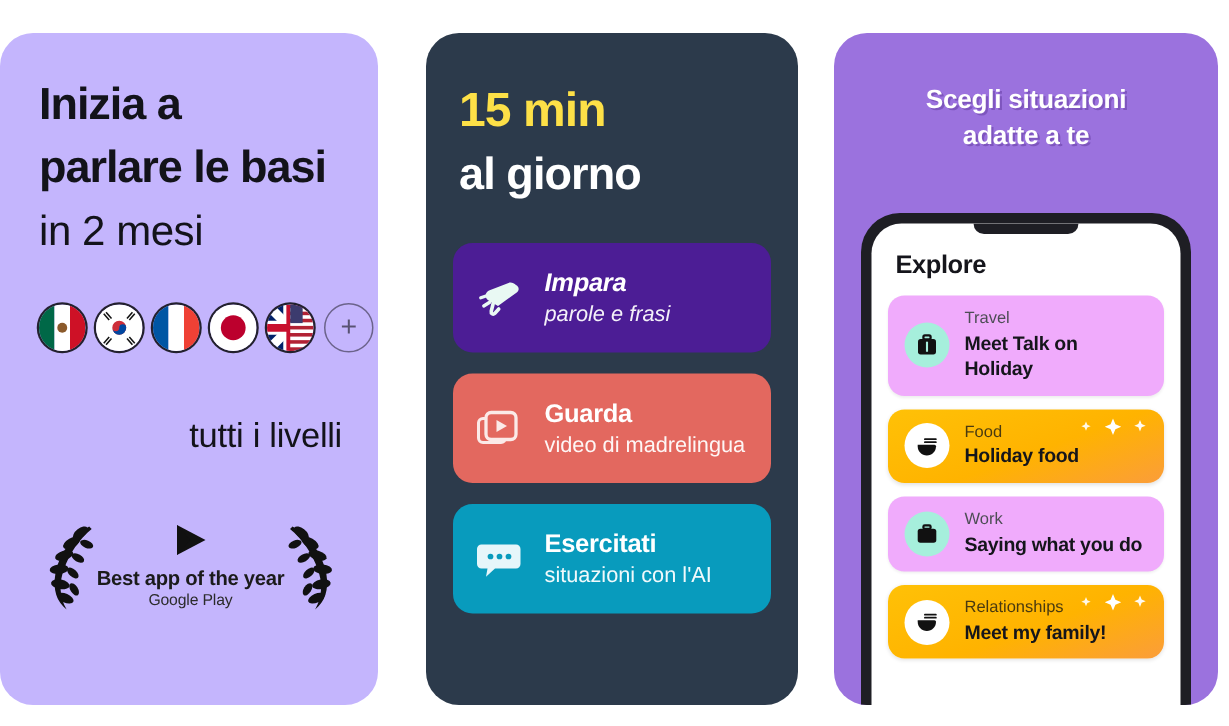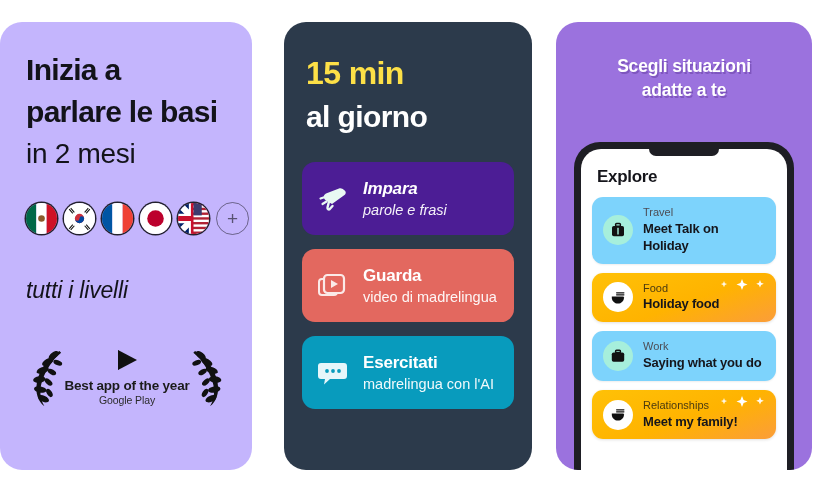--- a/index.html
+++ b/index.html
@@ -17,21 +17,21 @@
   .h1 .l2{font-size:30px;display:block;margin-top:7px;}
   .h1 .l3{font-size:28px;display:block;font-weight:400;margin-top:7px;letter-spacing:-0.3px;}
 
   .flags{display:flex;align-items:center;gap:7px;margin-top:32px;}
   .flag{width:31px;height:31px;border-radius:50%;overflow:hidden;position:relative;
         box-shadow:0 0 0 1.5px rgba(0,0,0,.82);flex:0 0 auto;}
   .plusbtn{width:31px;height:31px;border-radius:50%;border:1.6px solid rgba(0,0,0,.45);
            display:flex;align-items:center;justify-content:center;color:rgba(0,0,0,.55);
            font-size:19px;line-height:1;flex:0 0 auto;}
 
-  .levels{margin-top:42px;text-align:left;font-size:23px;color:#13131a;letter-spacing:-.2px;font-style:italic;}
+  .levels{margin-top:42px;text-align:right;font-size:23px;color:#13131a;letter-spacing:-.2px;}
 
   .award{margin-top:36px;display:flex;align-items:center;justify-content:center;gap:2px;}
   .award .laurel{width:46px;height:74px;}
   .award .mid{display:flex;flex-direction:column;align-items:center;margin:0 -2px;}
   .award .ptri{margin-bottom:6px;}
   .award .al1{font-size:13.5px;font-weight:700;color:#1b1b1b;letter-spacing:-.2px;white-space:nowrap;}
   .award .al2{font-size:10.5px;color:#2b2b2b;margin-top:1px;letter-spacing:-.1px;}
 
   
   #p2{left:284px;width:248px;background:#2C3A4B;}
@@ -56,21 +56,21 @@
 
   .phone{position:absolute;left:18px;top:120px;width:220px;height:360px;
          background:#1e1e24;border-radius:26px 26px 0 0;padding:7px 7px 0 7px;box-sizing:border-box;}
   .screen{background:#fff;border-radius:20px 20px 0 0;height:100%;overflow:hidden;position:relative;}
   .notch{position:absolute;left:50%;transform:translateX(-50%);top:0;width:70px;height:7px;
          background:#1e1e24;border-radius:0 0 8px 8px;}
   .explore{padding:18px 0 0 16px;font-size:17px;font-weight:800;color:#15151b;letter-spacing:-.3px;}
 
   .list{padding:10px 11px 0 11px;display:flex;flex-direction:column;gap:9px;}
   .item{border-radius:11px;padding:9px 11px;display:flex;align-items:center;gap:10px;position:relative;overflow:hidden;}
-  .item.cream{background:#7dd3fc;box-shadow:0 1px 2px rgba(0,0,0,.07);}
+  .item.cream{background:#f0abfc;box-shadow:0 1px 2px rgba(0,0,0,.07);}
   .item.gold{background:linear-gradient(160deg,#FFC107 0%,#FFB300 55%,#FB9D3A 100%);box-shadow:0 1px 3px rgba(0,0,0,.12);}
   .ibadge{width:30px;height:30px;border-radius:50%;flex:0 0 auto;display:flex;align-items:center;justify-content:center;}
   .b-mint{background:#A6EFDC;}
   .b-white{background:#ffffff;}
   .ilab{font-size:11px;color:#4d4d55;line-height:1.25;}
   .item.gold .ilab{color:#4a3a10;}
   .ititle{font-size:13px;font-weight:800;color:#15151b;line-height:1.3;margin-top:1px;letter-spacing:-.2px;}
   .sparks{position:absolute;right:8px;top:4px;width:52px;height:22px;}
 </style>
 </head>
@@ -243,21 +243,21 @@
           <div class="cicon">
             <svg width="32" height="30" viewBox="0 0 32 30">
               <path d="M4 5 H27 A3 3 0 0 1 30 8 V18 A3 3 0 0 1 27 21 H13 L7 26.5 L8 21 H4 A3 3 0 0 1 1 18 V8 A3 3 0 0 1 4 5 Z" fill="#E6F6FA"></path>
               <circle cx="10" cy="13" r="1.9" fill="#089BBD"></circle>
               <circle cx="16" cy="13" r="1.9" fill="#089BBD"></circle>
               <circle cx="22" cy="13" r="1.9" fill="#089BBD"></circle>
             </svg>
           </div>
           <div class="ctxt">
             <div class="ct">Esercitati</div>
-            <div class="cs">madrelingua con l'AI</div>
+            <div class="cs">situazioni con l'AI</div>
           </div>
         </div>
 
       </div>
     </div>
   </div>
 
   <div class="panel" id="p3">
     <div class="h3">
       <span>Scegli situazioni</span><br>

